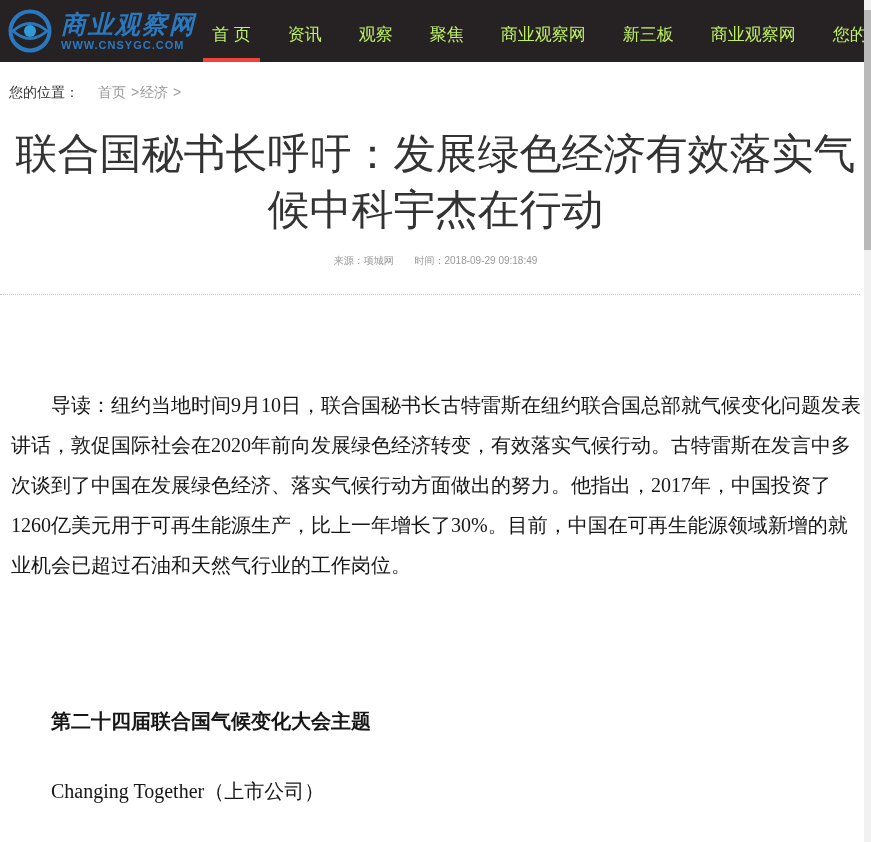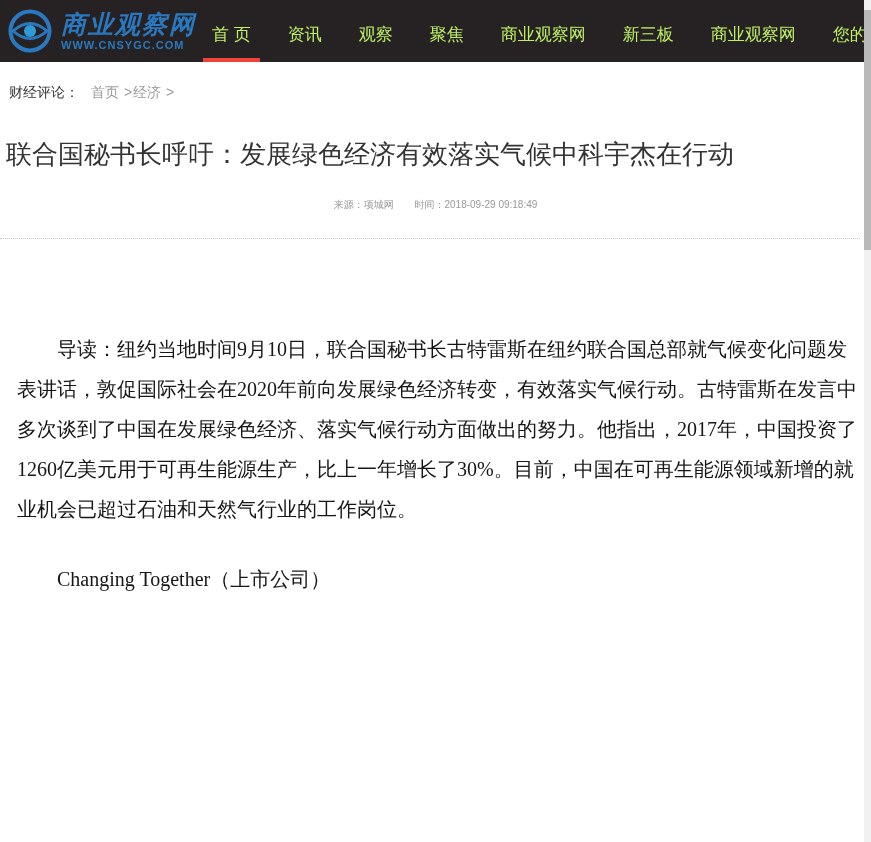--- a/index.html
+++ b/index.html
@@ -20,33 +20,33 @@
               text-transform:uppercase; margin-top:2px; }
   .main-nav { display:flex; align-items:flex-end; margin-left:6px; white-space:nowrap; }
   .nav-item { position:relative; color:#bef264; font-size:17px; line-height:1;
               padding:0 0 19px; margin-right:37px; cursor:pointer; text-decoration:none; }
   .nav-item.active::after { content:""; position:absolute; left:-9px; right:-9px;
               bottom:0; height:4px; background:#ef4238; }
 
   
   .breadcrumb { margin-top:22px; padding:0 9px; font-size:14px; color:#333; }
   .crumb { color:#9a9a9a; text-decoration:none; cursor:pointer; }
-  .crumb-home { margin-left:12px; }
+  .crumb-home { margin-left:19px; }
   .crumb-sep { color:#9a9a9a; margin:0 1px; }
 
   
-  .article-title { font-size:26px; font-weight:400; color:#333; 
+  .article-title { font-size:42px; font-weight:400; color:#333; text-align:center;
                    line-height:56px; margin-top:24px; padding:0 6px; }
   .article-meta { text-align:center; color:#999; font-size:10px; margin-top:16px; }
   .meta-time-label { margin-left:18px; }
   .divider { margin-top:26px; width:860px; border-bottom:1px dotted #c8c8c8; height:0; }
 
   
   .article-body { font-family:"Liberation Serif", serif; font-size:20px; line-height:40px;
-                  color:#161616; padding:0 10px 0 17px; }
+                  color:#161616; padding:0 10px 0 11px; }
   .article-body p { text-indent:2em; }
   .p-intro      { margin-top:90px; }
   .p-subheading { margin-top:116px; font-weight:bold; }
   .p-slogan     { margin-top:30px; }
 
   
   .scrollbar { position:absolute; top:0; right:0; width:7px; height:842px;
                background:#f1f1f1; }
   .scrollbar-thumb { position:absolute; top:10px; left:0; width:7px; height:240px;
                background:#b9b9b9; }
@@ -76,36 +76,37 @@
       <a class="nav-item">观察</a>
       <a class="nav-item">聚焦</a>
       <a class="nav-item">商业观察网</a>
       <a class="nav-item">新三板</a>
       <a class="nav-item">商业观察网</a>
       <a class="nav-item">您的位置</a>
     </nav>
   </header>
 
   <div class="breadcrumb">
-    <span>财经评论：</span><a class="crumb crumb-home">首页</a>
+    <span>您的位置：</span><a class="crumb crumb-home">首页</a>
     <span class="crumb-sep">&gt;</span><a class="crumb">经济</a>
     <span class="crumb-sep">&gt;</span>
   </div>
 
   <h1 class="article-title">联合国秘书长呼吁：发展绿色经济有效落实气候中科宇杰在行动</h1>
 
   <div class="article-meta">
     <span>来源：</span><span>项城网</span>
     <span class="meta-time-label">时间：</span><span>2018-09-29 09:18:49</span>
   </div>
 
   <div class="divider"></div>
 
   <div class="article-body">
     <p class="p-intro">导读：纽约当地时间9月10日，联合国秘书长古特雷斯在纽约联合国总部就气候变化问题发表讲话，敦促国际社会在2020年前向发展绿色经济转变，有效落实气候行动。古特雷斯在发言中多次谈到了中国在发展绿色经济、落实气候行动方面做出的努力。他指出，2017年，中国投资了1260亿美元用于可再生能源生产，比上一年增长了30%。目前，中国在可再生能源领域新增的就业机会已超过石油和天然气行业的工作岗位。</p>
+    <p class="p-subheading">第二十四届联合国气候变化大会主题</p>
     <p class="p-slogan">Changing Together（上市公司）</p>
 
   </div>
 
   <div class="scrollbar">
     <div class="scrollbar-thumb"></div>
   </div>
 
 </div>
 

